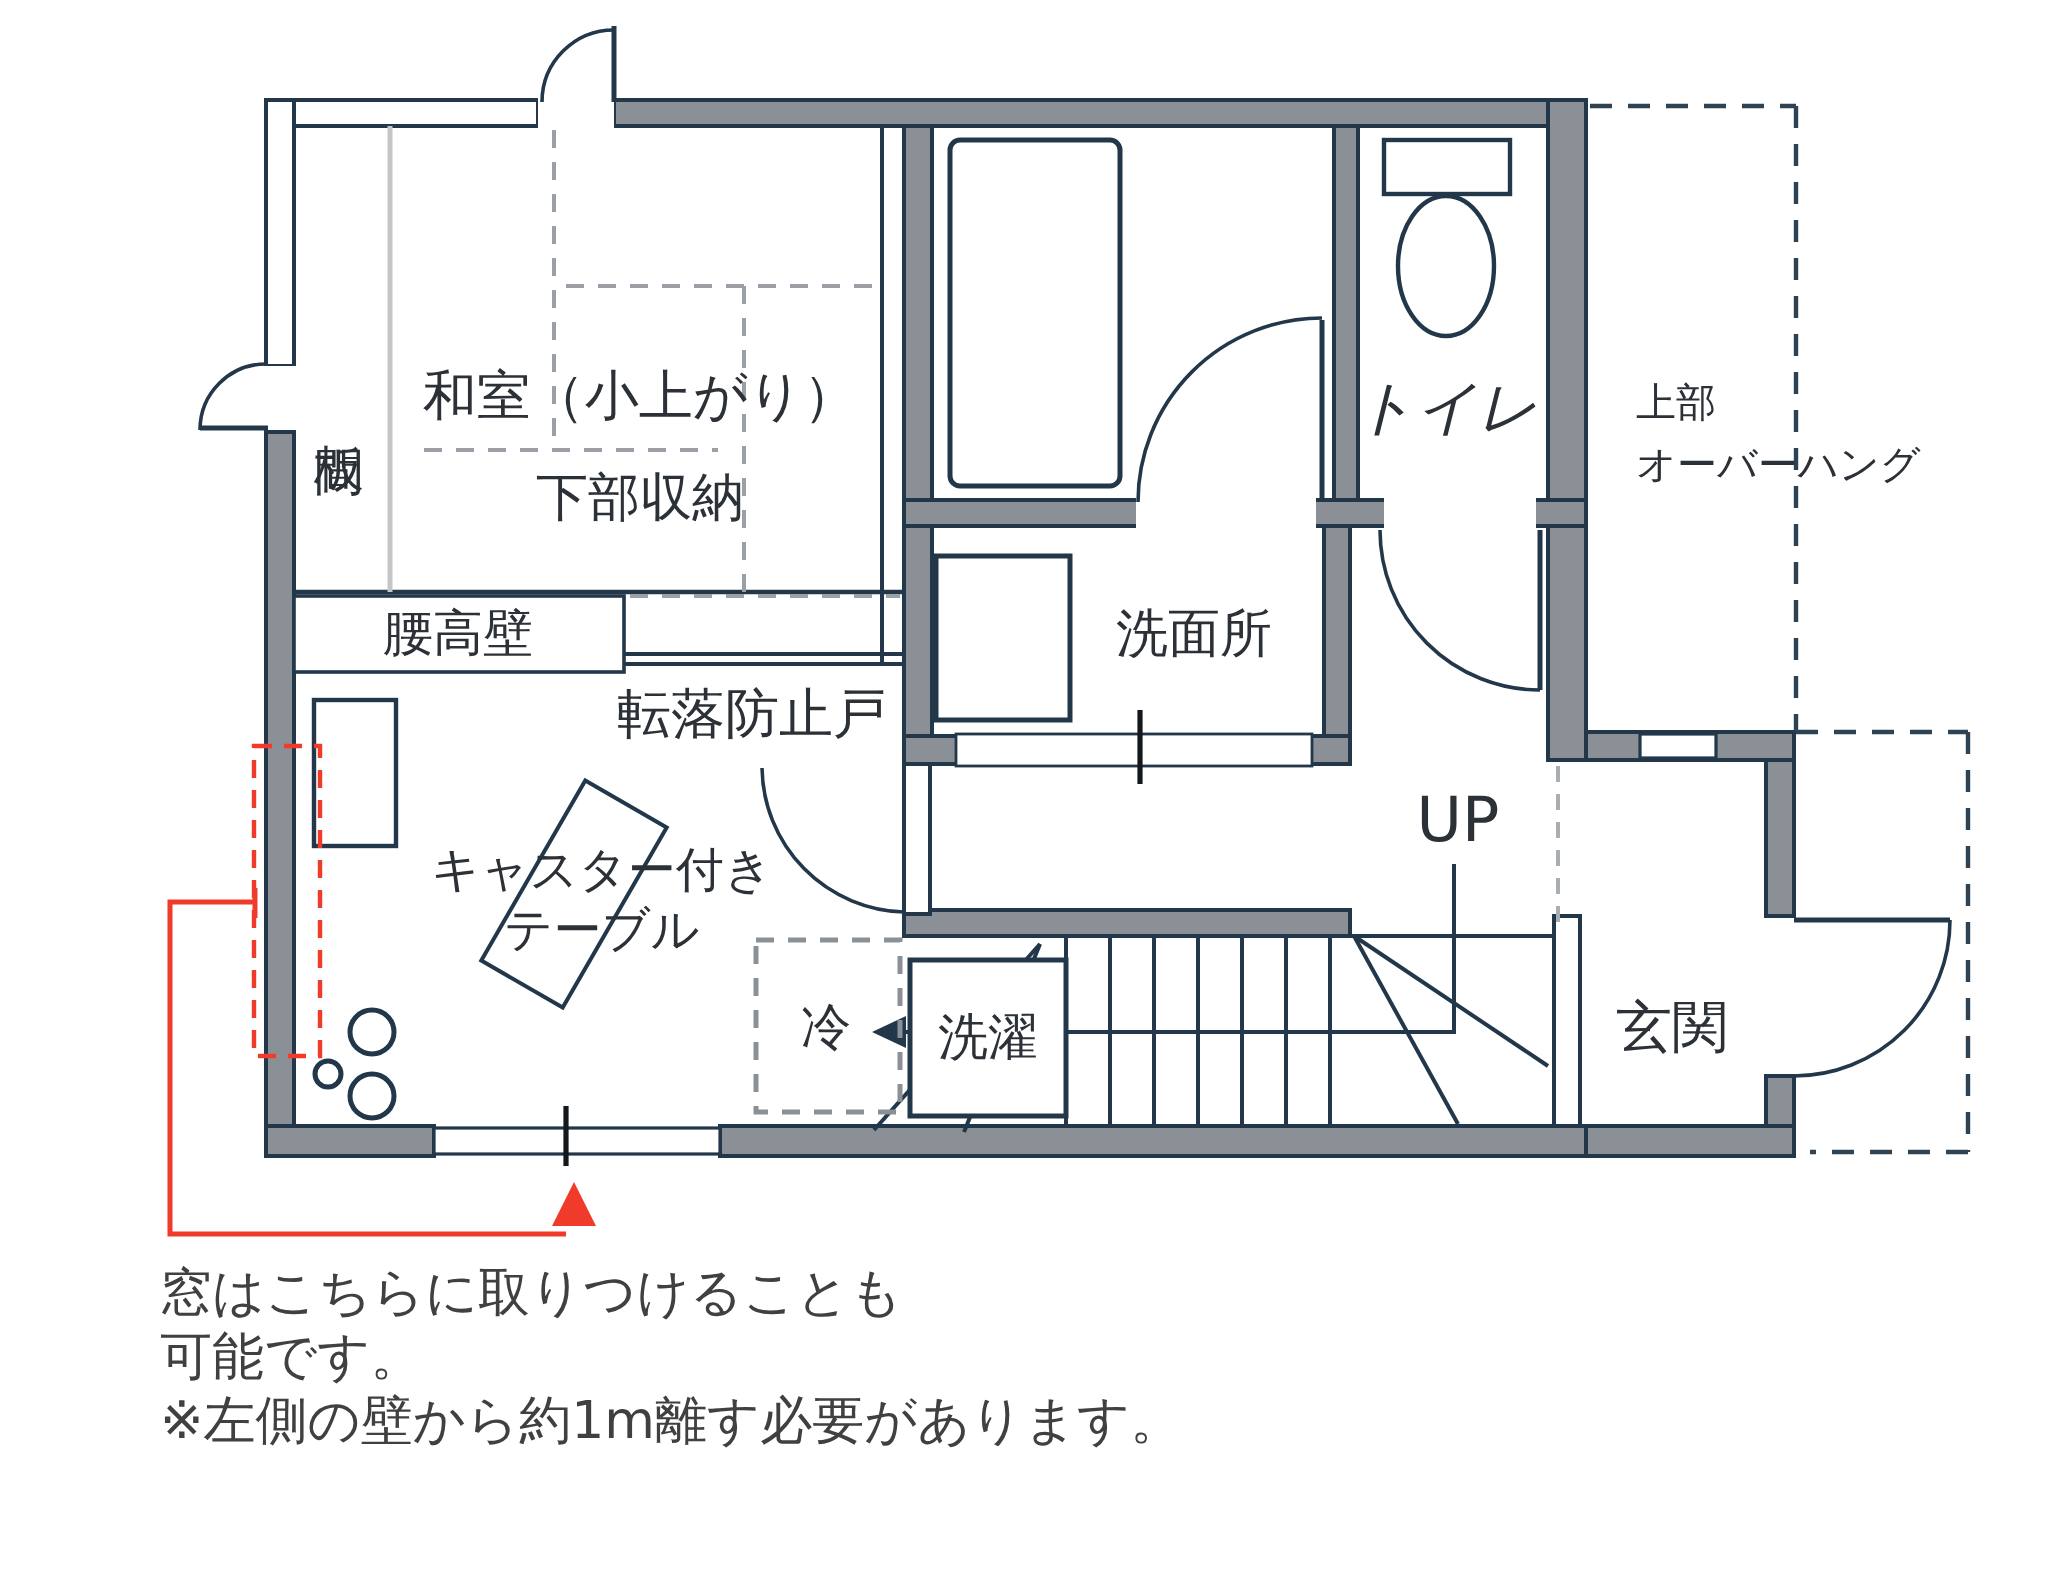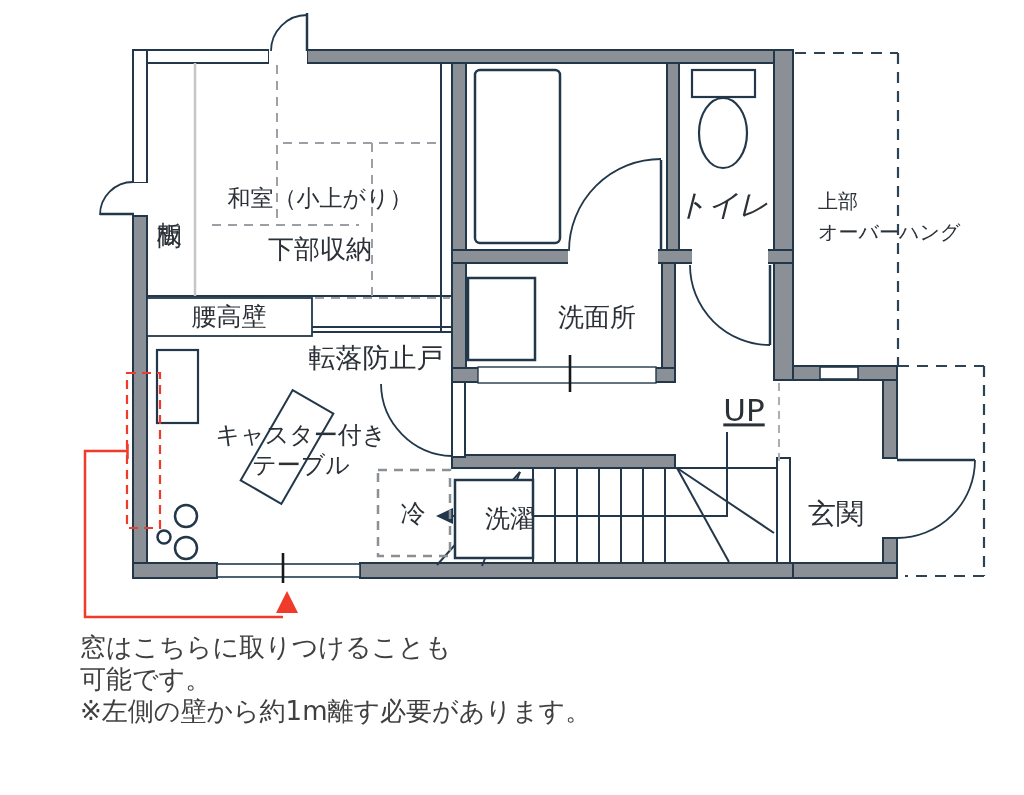--- a/index.html
+++ b/index.html
@@ -135,45 +135,45 @@
   </g>
 
   <g stroke="#f03b2b" fill="none">
     <rect x="127" y="373" width="33" height="155" stroke-width="2.2" stroke-dasharray="9,6"></rect>
     <line x1="127.5" y1="444" x2="127.5" y2="459" stroke-width="2.5"></line>
     <polyline points="127,451 85,451 85,617 283,617" stroke-width="2.5"></polyline>
     <polygon points="287,591 276,613 298,613" fill="#f03b2b" stroke="none"></polygon>
   </g>
 </svg>
 
-  <div class="lbl" style="left:320px;top:199px;font-size:23px;">和室（小上がり）</div>
+  <div class="lbl" style="left:320px;top:199px;font-size:27px;">和室（小上がり）</div>
   <div class="lbl" style="left:320px;top:250px;font-size:26px;">下部収納</div>
   <div class="lbl vert" style="left:169px;top:205px;font-size:25px;">板間</div>
   <div class="lbl" style="left:229px;top:317px;font-size:25px;">腰高壁</div>
   <div class="lbl" style="left:376px;top:358px;font-size:27px;">転落防止戸</div>
 
 
   <div class="lbl" style="left:723px;top:205px;font-size:30px;font-style:italic;">トイレ</div>
 
   <div class="lbl topleft" style="left:818px;top:186px;font-size:20px;line-height:31px;">
     <div>上部</div>
     <div>オーバーハング</div>
   </div>
 
   <div class="lbl" style="left:597px;top:318px;font-size:26px;">洗面所</div>
-  <div class="lbl" style="left:744px;top:411px;font-size:31px;text-decoration:underline;">UP</div>
+  <div class="lbl" style="left:729px;top:411px;font-size:31px;">UP</div>
   <div class="lbl" style="left:836px;top:514px;font-size:28px;text-align:right;">玄関</div>
 
   <div class="lbl" style="left:301px;top:450px;font-size:24px;line-height:30px;">
     <div>キャスター付き</div>
     <div>テーブル</div>
   </div>
 
   <div class="lbl" style="left:413px;top:514px;font-size:25px;">冷</div>
-  <div class="lbl" style="left:494px;top:519px;font-size:25px;margin-left:16px;">洗濯</div>
+  <div class="lbl" style="left:494px;top:519px;font-size:25px;">洗濯</div>
 
   <div class="note">
     <div>窓はこちらに取りつけることも</div>
     <div>可能です。</div>
     <div>※左側の壁から約1m離す必要があります。</div>
   </div>
 
 </div>
 
 </body></html>

